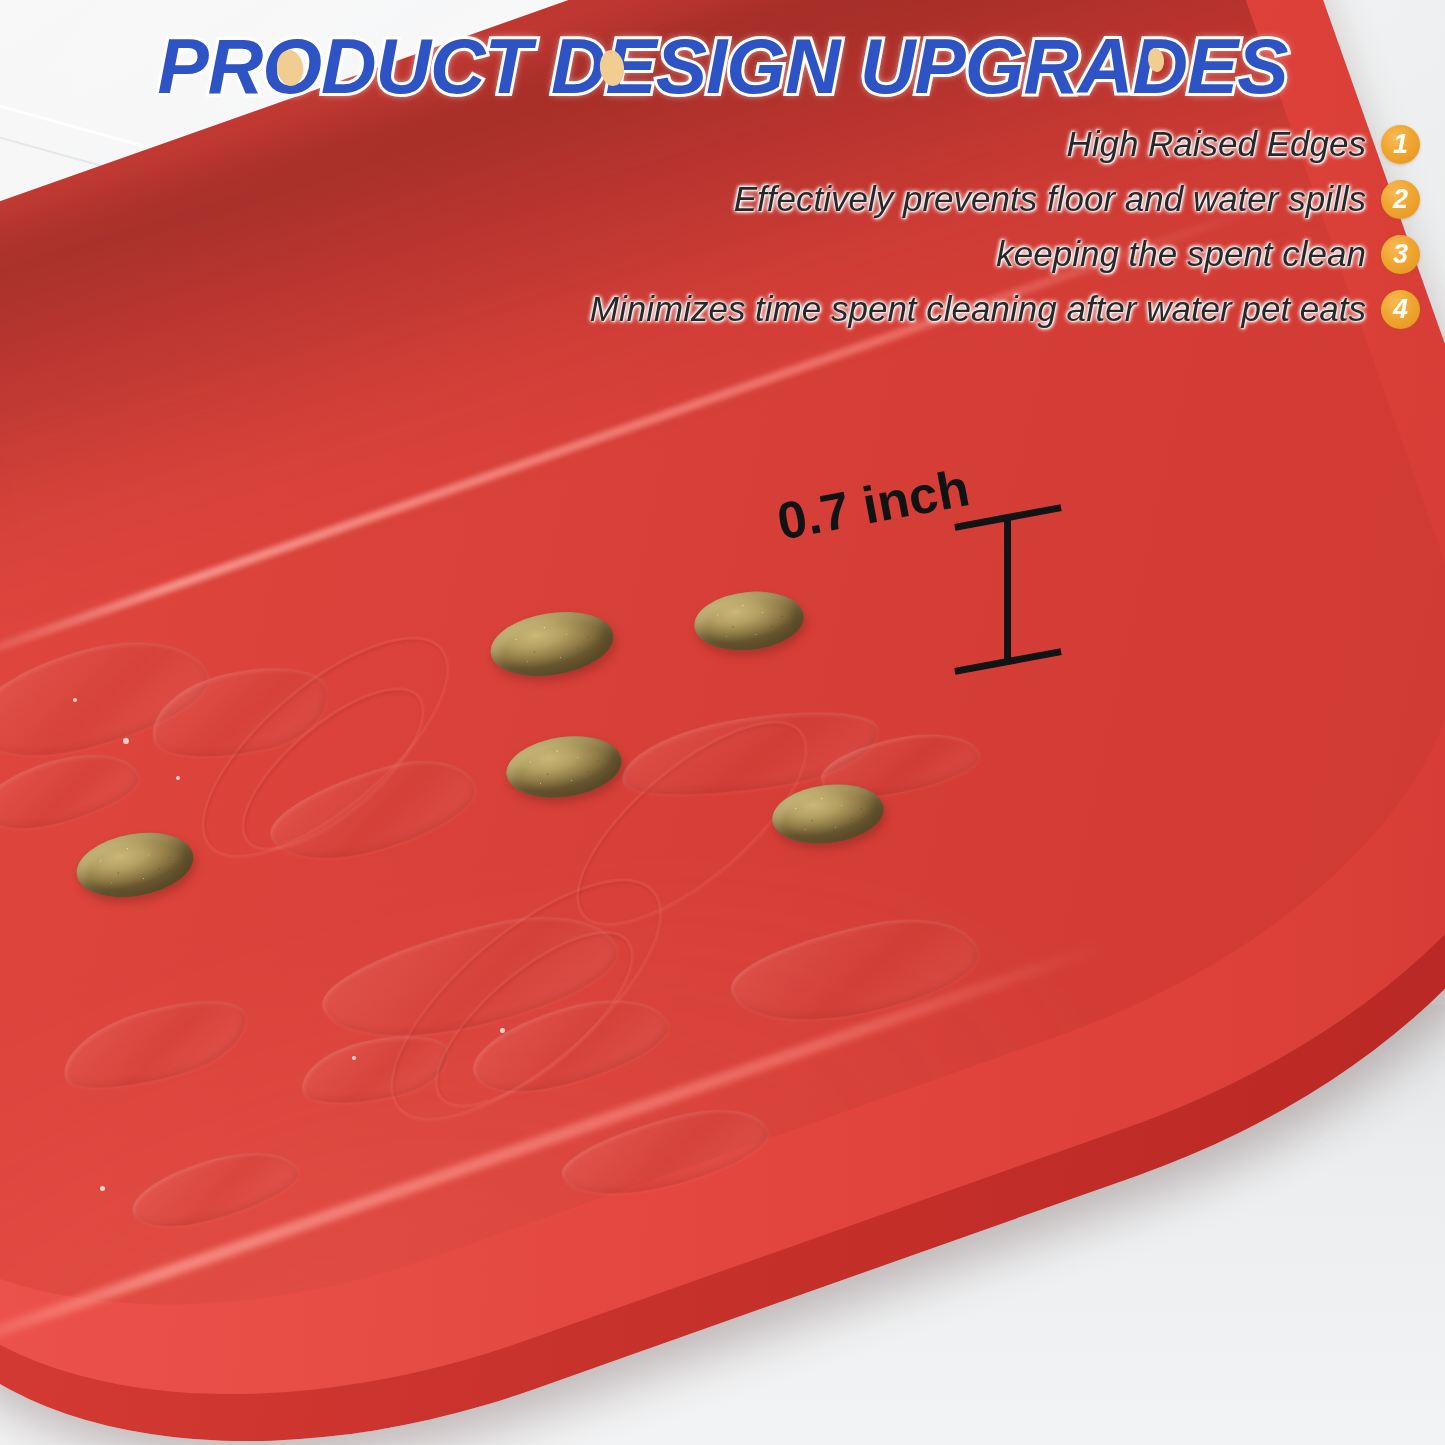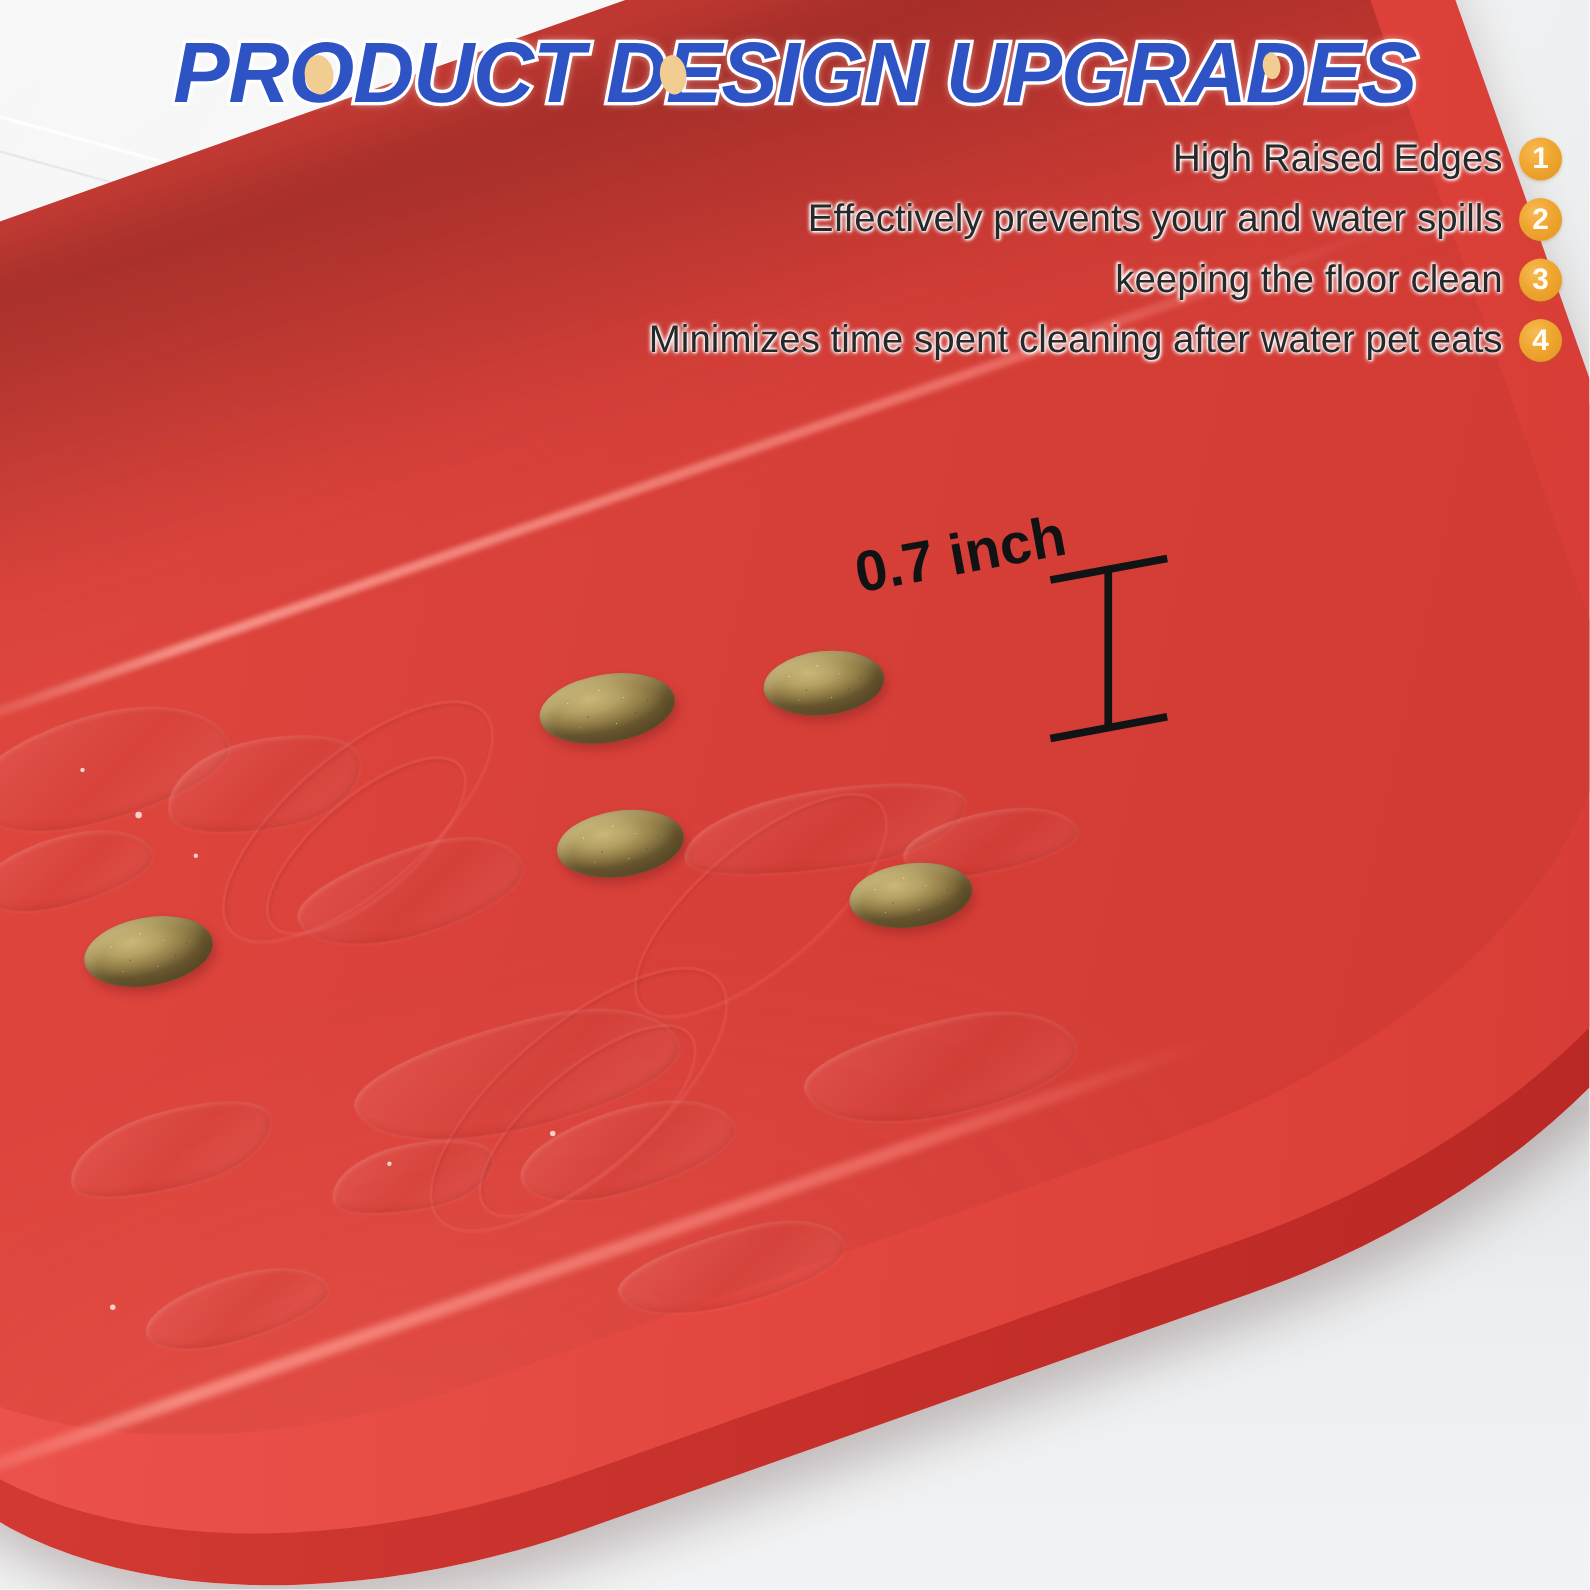--- a/index.html
+++ b/index.html
@@ -136,21 +136,21 @@
     paint-order:stroke fill;
     text-shadow:0 2px 0 rgba(255,255,255,.9), 0 0 9px rgba(255,255,255,.95);
     white-space:nowrap;
     transform:scaleX(.985);
   }
   
   .counter{position:absolute;border-radius:50%;background:#f1cd91;
     transform:rotate(-7deg);pointer-events:none;}
 
   
-  #bullets{position:absolute;right:25px;top:118px;width:880px;}
+  #bullets{position:absolute;right:25px;top:118px;width:880px;font-style:italic;}
   .bline{display:flex;align-items:center;justify-content:flex-end;gap:15px;height:52px;margin-bottom:3px;}
   .btxt{
     font-size:35px;color:#27282a;white-space:nowrap;
     text-shadow:0 0 5px #fff,0 0 5px #fff,1px 1px 2px rgba(255,255,255,.95),-1px -1px 2px rgba(255,255,255,.9);
   }
   .badge{
     width:39px;height:39px;border-radius:50%;flex:0 0 39px;
     background:radial-gradient(70% 70% at 38% 32%, #f7bb55 0%, #f0a732 55%, #e79c26 100%);
     color:#fffdf7;font-size:27px;font-weight:bold;line-height:39px;text-align:center;
     box-shadow:0 1px 3px rgba(160,110,20,.35);
@@ -244,26 +244,26 @@
   <span class="counter" style="left:1148px;top:48px;width:16px;height:24px;"></span>
 
   <div id="bullets">
 
     <div class="bline">
       <span class="btxt">High Raised Edges</span>
       <span class="badge">1</span>
     </div>
 
     <div class="bline">
-      <span class="btxt">Effectively prevents your and water spills</span>
+      <span class="btxt">Effectively prevents floor and water spills</span>
       <span class="badge">2</span>
     </div>
 
     <div class="bline">
-      <span class="btxt">keeping the floor clean</span>
+      <span class="btxt">keeping the spent clean</span>
       <span class="badge">3</span>
     </div>
 
     <div class="bline">
       <span class="btxt">Minimizes time spent cleaning after water pet eats</span>
       <span class="badge">4</span>
     </div>
 
   </div>
 

